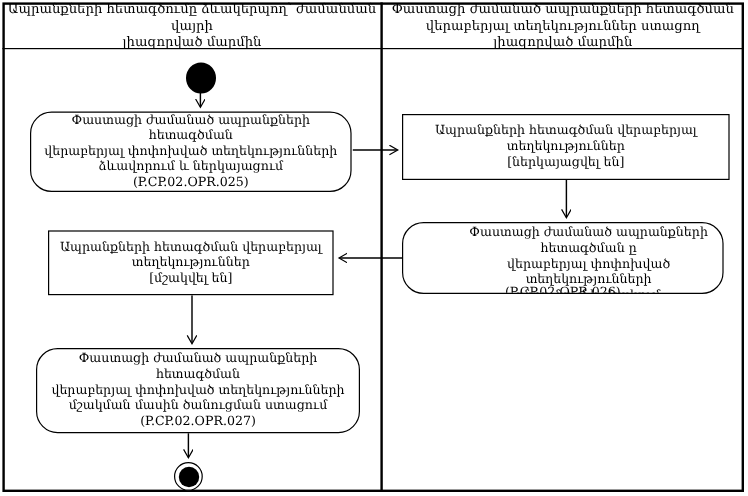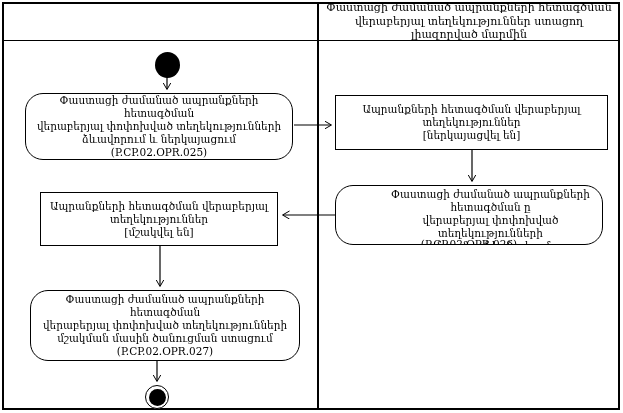--- a/index.html
+++ b/index.html
@@ -71,20 +71,22 @@
     width:17px; height:17px; background:#000; border-radius:50%;
   }
   svg.edges { position:absolute; left:0; top:0; pointer-events:none; }
 </style>
 </head>
 <body>
 
 <div class="page">
   <div class="frame"></div>
 
+  <div class="lane-header left">Ապրանքների հետագծումը ձևակերպող՝ ժամանման վայրի
+լիազորված մարմին</div>
   <div class="lane-header right">Փաստացի ժամանած ապրանքների հետագծման
 վերաբերյալ տեղեկություններ ստացող լիազորված մարմին</div>
   <div class="header-rule"></div>
   <div class="lane-divider"></div>
 
   <svg class="edges" width="623" height="413" viewBox="0 0 623 413">
     <defs>
       <marker id="arw" markerWidth="10" markerHeight="10" refX="6.5" refY="4" orient="auto" markerUnits="userSpaceOnUse">
         <path d="M0,0 L7,4 L0,8" fill="none" stroke="#000" stroke-width="1"></path>
       </marker>

